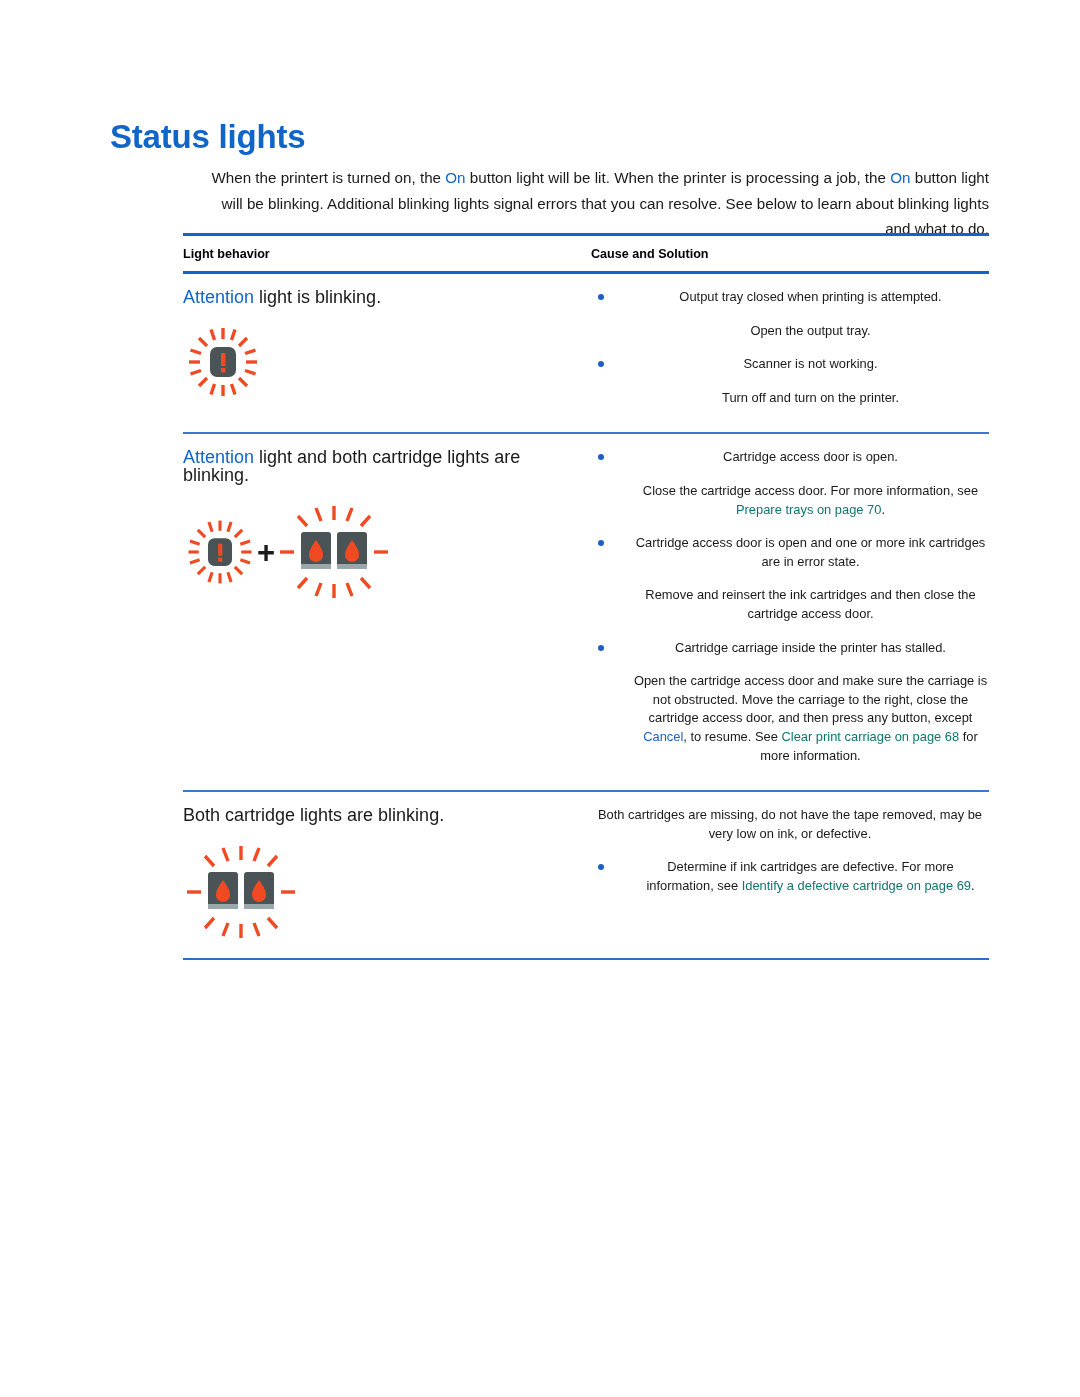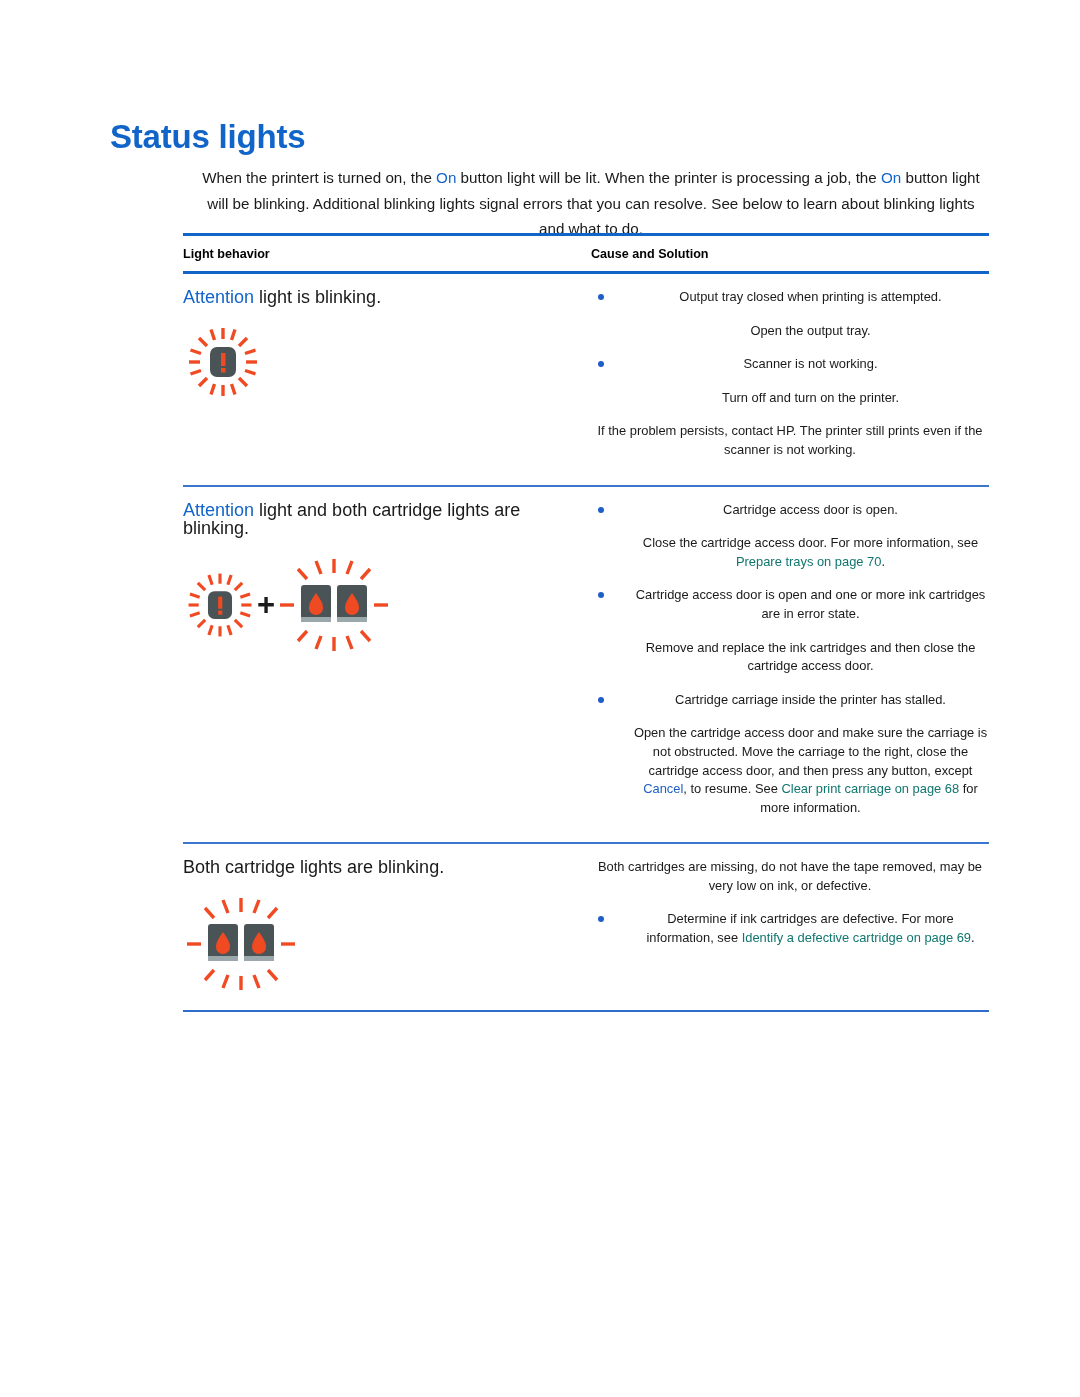--- a/index.html
+++ b/index.html
@@ -37,21 +37,21 @@
 
   
   .intro {
     position: absolute;
     left: 193px;
     top: 150px;
     width: 796px;
     font-size: 15.2px;
     line-height: 25.5px;
     color: #1a1a1a;
-    text-align: center;
+    text-align: right;
   }
   .kw { color: #1265C8; }
 
   
   .tbl {
     position: absolute;
     left: 183px;
     top: 233px;
     width: 806px;
   }
@@ -224,21 +224,20 @@
             <rect x="38" y="31" width="4.5" height="13" fill="#F04A23"></rect>
             <rect x="38" y="46" width="4.5" height="4.5" fill="#F04A23"></rect>
           </svg>
         </div>
       </div>
       <div class="cell-right">
           <div class="bul">Output tray closed when printing is attempted.</div>
           <div class="sub">Open the output tray.</div>
           <div class="bul">Scanner is not working.</div>
           <div class="sub">Turn off and turn on the printer.</div>
-          <div class="plain">If the problem persists, contact HP. The printer still prints even if the scanner is not working.</div>
         </div>
     </div>
 
     <div class="rule-thin"></div>
 
     <div class="trow">
       <div class="cell-left">
         <div class="beh"><span class="kw">Attention</span><span> light and both cartridge lights are blinking.</span></div>
         <div class="iconwrap icon-row">
           <svg width="74" height="78" viewBox="0 0 80 80">
@@ -288,21 +287,21 @@
             <path d="M76 40 C 81 47, 83 51, 83 55 A 7 7 0 0 1 69 55 C 69 51, 71 47, 76 40 Z" fill="#F04A23"></path>
             <rect x="25" y="64" width="30" height="5" fill="#9AA7AB"></rect>
             <rect x="61" y="64" width="30" height="5" fill="#9AA7AB"></rect>
           </svg>
         </div>
       </div>
       <div class="cell-right">
           <div class="bul">Cartridge access door is open.</div>
           <div class="sub"><span>Close the cartridge access door. For more information, see </span><span class="lnk">Prepare trays on page 70</span><span>.</span></div>
           <div class="bul">Cartridge access door is open and one or more ink cartridges are in error state.</div>
-          <div class="sub">Remove and replace the ink cartridges and then close the cartridge access door.</div>
+          <div class="sub">Remove and reinsert the ink cartridges and then close the cartridge access door.</div>
           <div class="bul">Cartridge carriage inside the printer has stalled.</div>
           <div class="sub"><span>Open the cartridge access door and make sure the carriage is not obstructed. Move the carriage to the right, close the cartridge access door, and then press any button, except </span><span class="inlinekw">Cancel</span><span>, to resume. See </span><span class="lnk">Clear print carriage on page 68</span><span> for more information.</span></div>
         </div>
     </div>
 
     <div class="rule-thin"></div>
 
     <div class="trow">
       <div class="cell-left">
         <div class="beh"><span>Both cartridge lights are blinking.</span></div>

